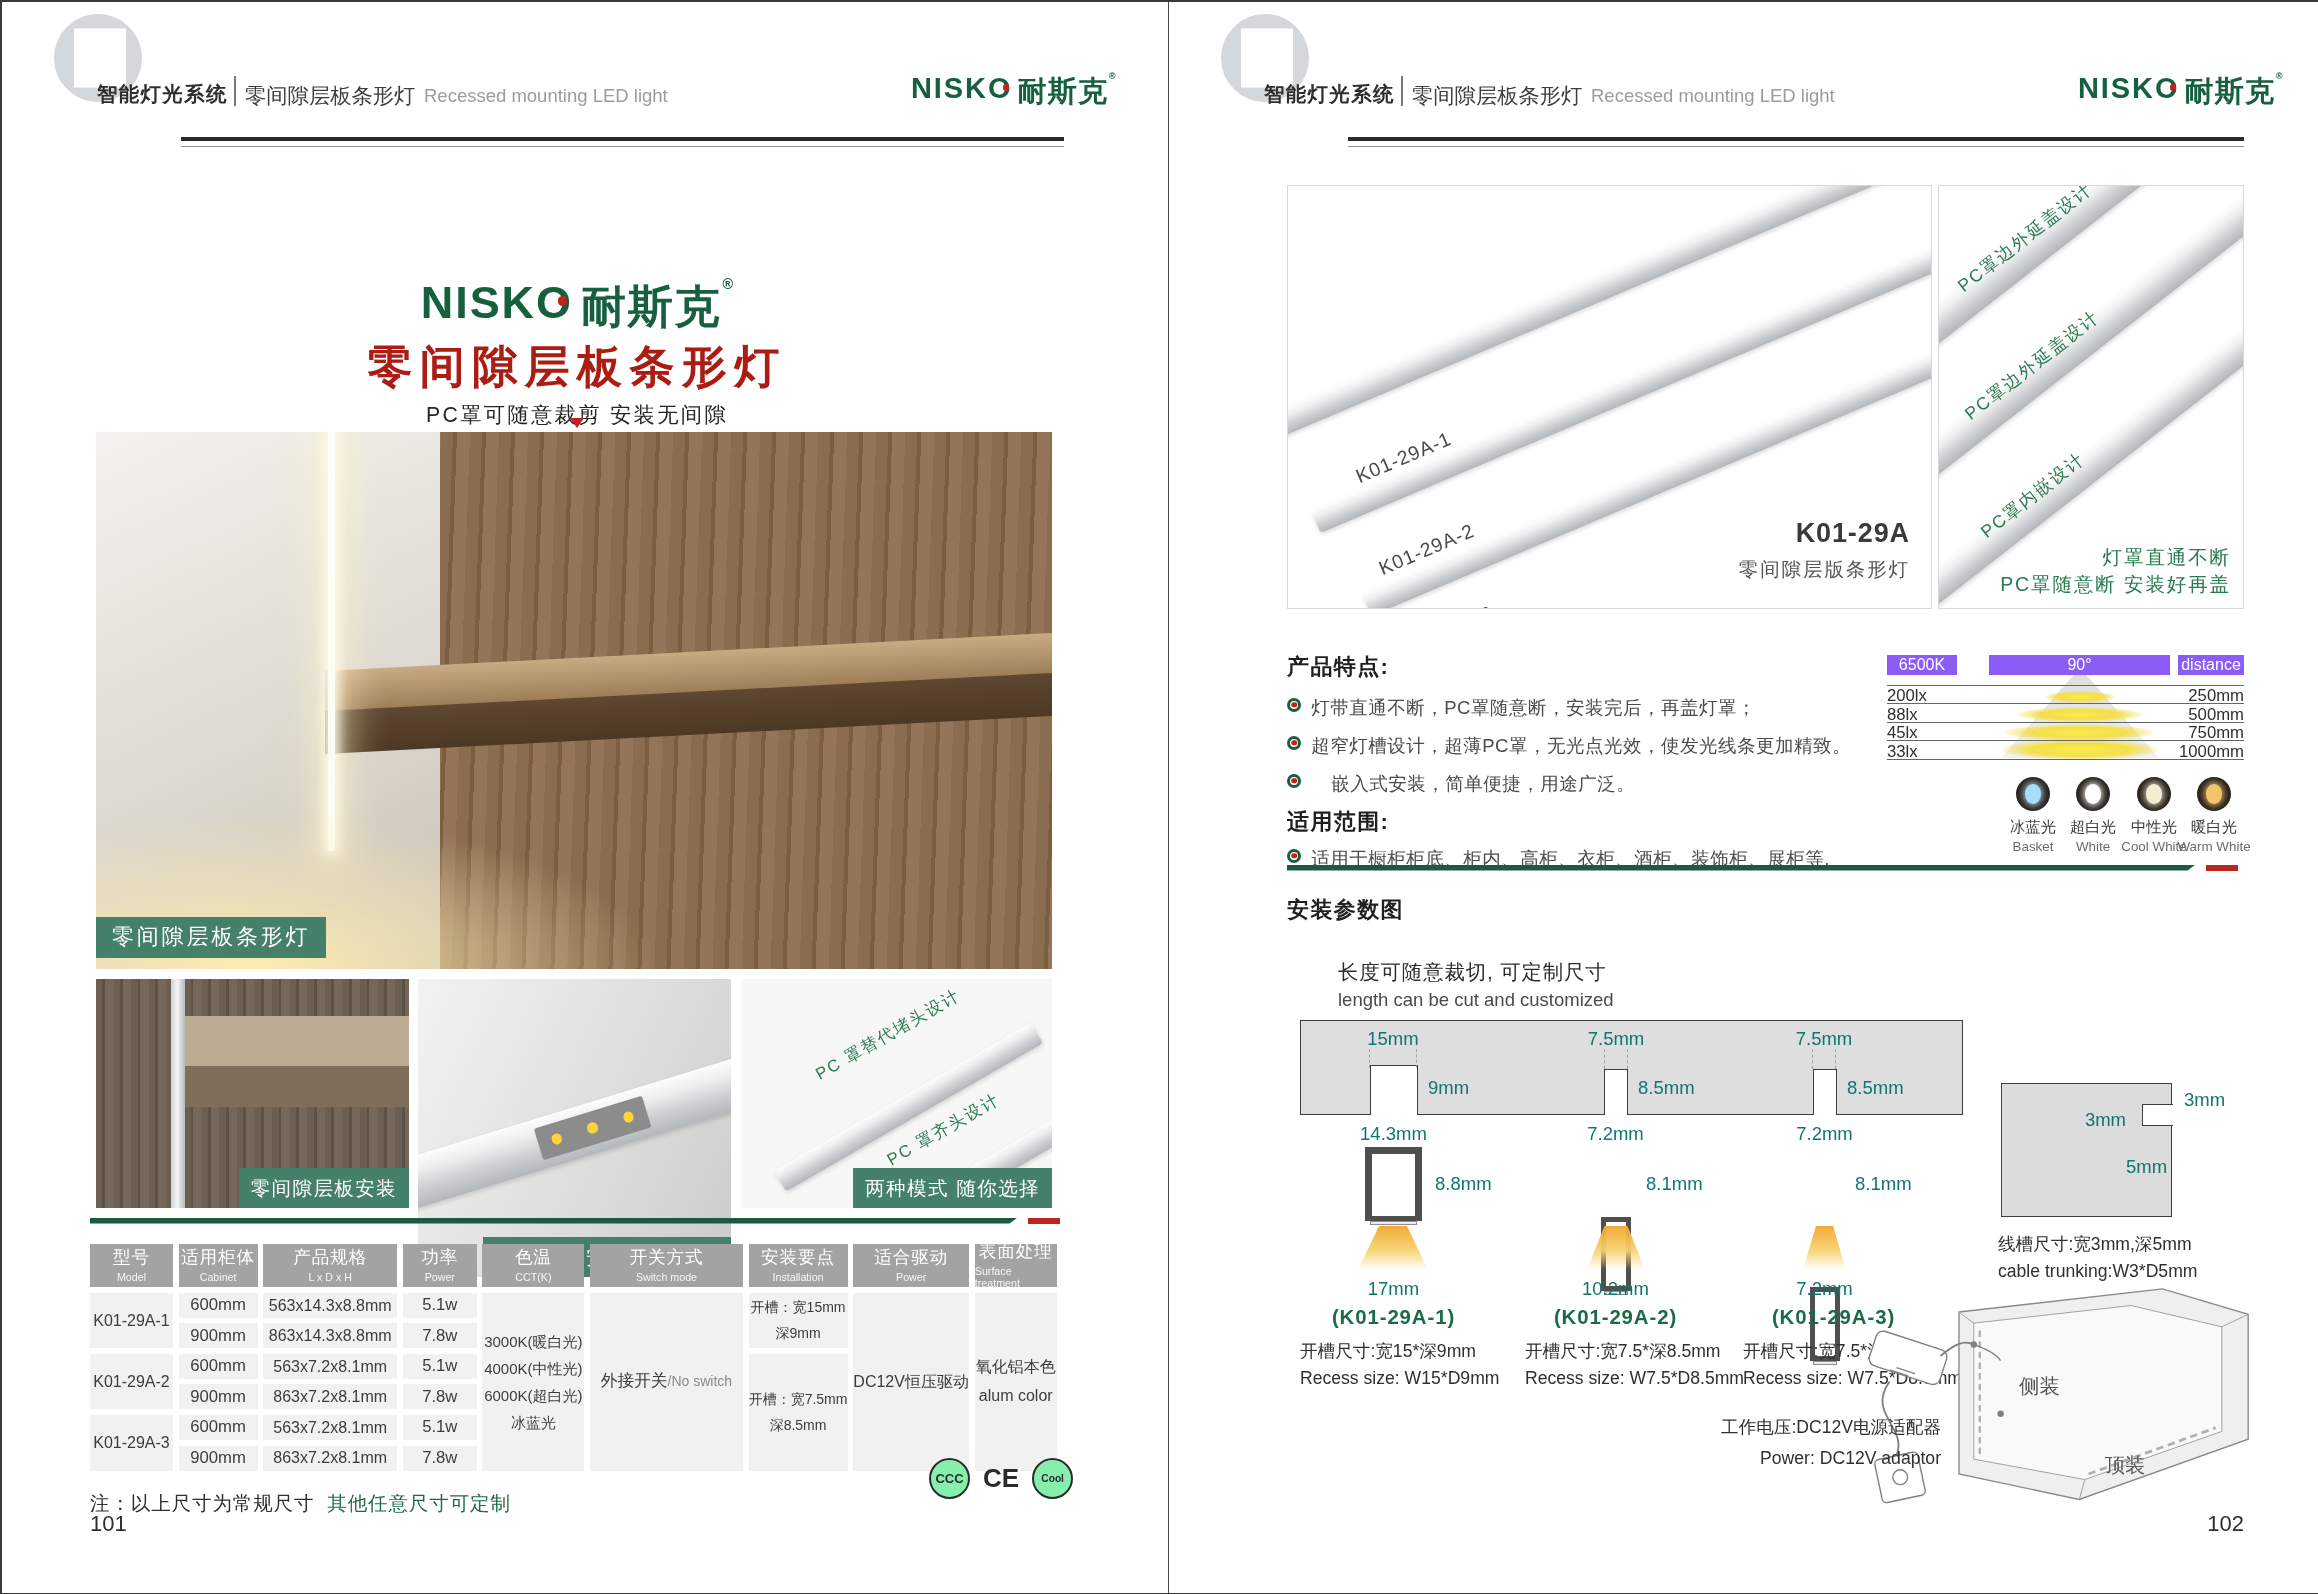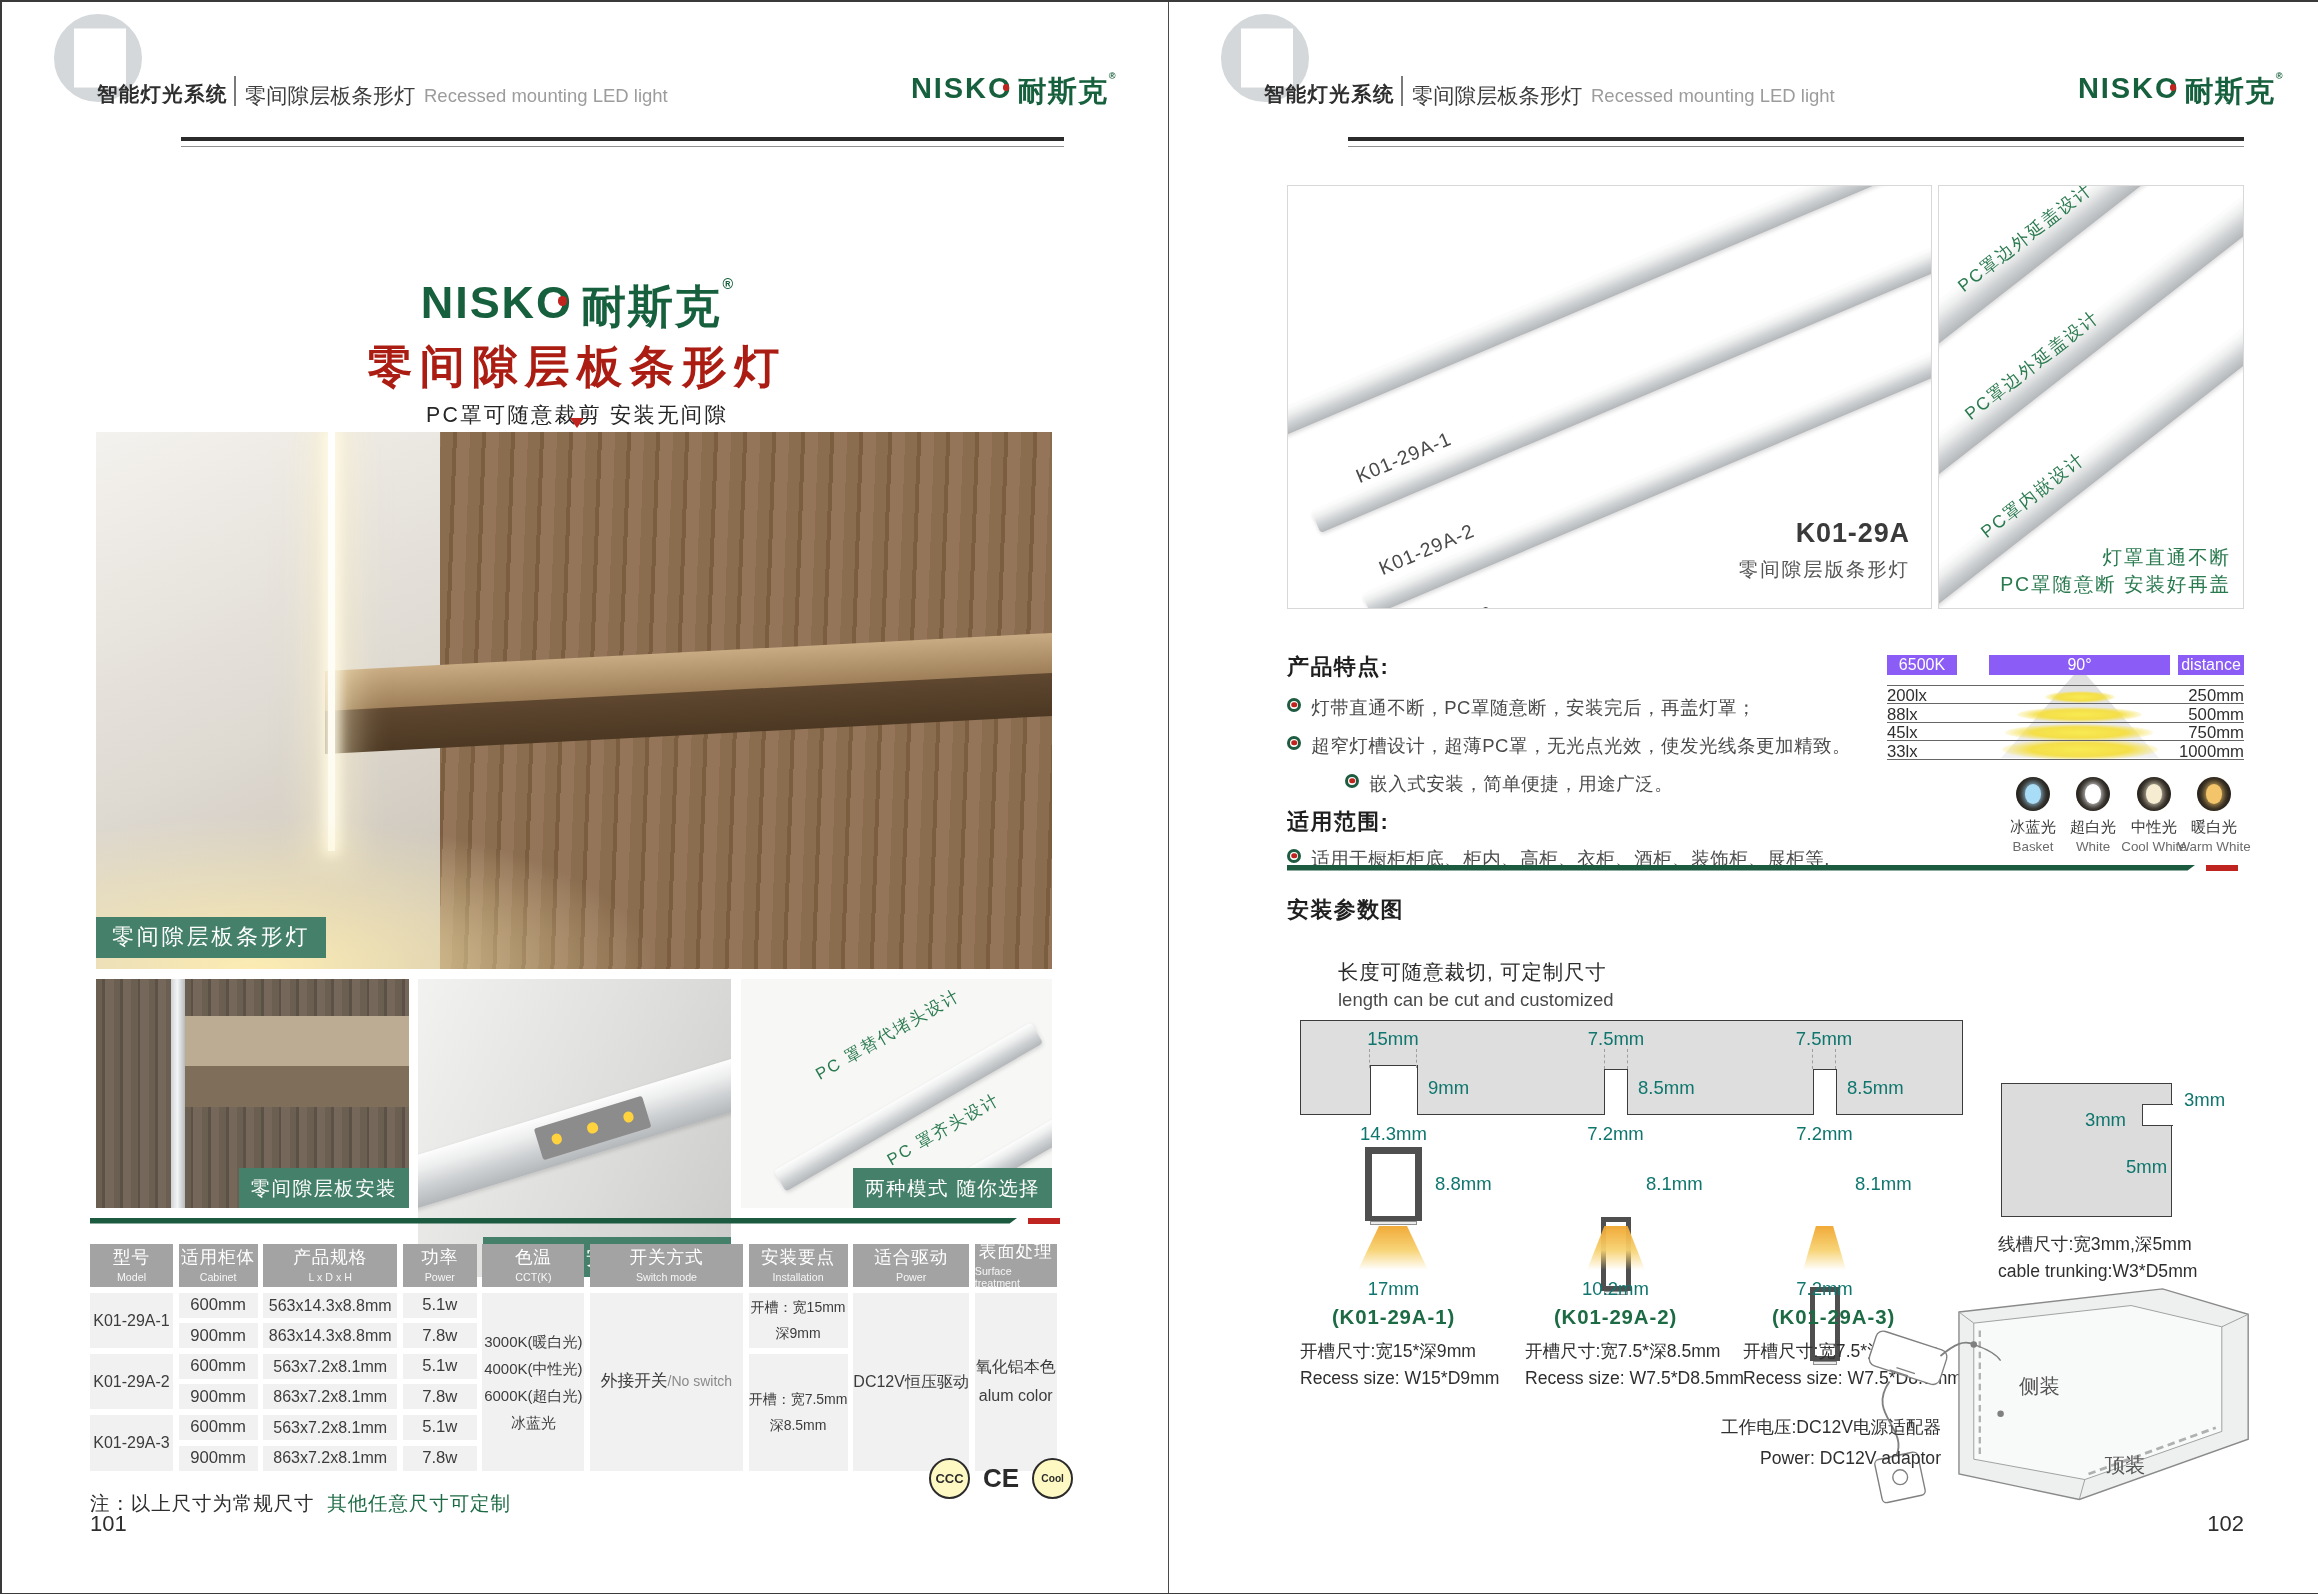--- a/index.html
+++ b/index.html
@@ -56,21 +56,21 @@
   
   .spec-table{display:grid;grid-template-columns:83px 79px 134px 74px 102px 153px 99px 116px 82px;
      grid-template-rows:43px 25px 25px 25px 25px 25px 25px;column-gap:5.6px;row-gap:5.6px;}
   .th{background:#a3a3a3;color:#fff;display:flex;flex-direction:column;align-items:center;justify-content:center;line-height:1.15;}
   .th-cn{font-size:17.6px;letter-spacing:0.9px;}
   .th-en{font-size:10.7px;opacity:.9;margin-top:3.7px;}
   .td{background:#f1f1f1;color:#3c3c3c;display:flex;flex-direction:column;align-items:center;justify-content:center;font-size:16.7px;line-height:1.45;}
   .td .small{font-size:14px;color:#8a8a8a;}
   .note{font-size:19.5px;color:#2e2e2e;letter-spacing:0.9px;}
   .note .green{color:#1d6b45;}
-  .cert-circle{border:2.8px solid #2b2b2b;border-radius:50%;display:flex;align-items:center;justify-content:center;font-weight:bold;color:#2b2b2b;background:#fef9c3;}
+  .cert-circle{border:2.8px solid #2b2b2b;border-radius:50%;display:flex;align-items:center;justify-content:center;font-weight:bold;color:#2b2b2b;background:#86efac;}
   .page-no{font-size:22px;color:#2e2e2e;}
 
   
   .photo-box{background:#fff;border:0.9px solid #d8d8d8;overflow:hidden;}
   .strip-label{position:absolute;color:#4a4a4a;font-size:19.5px;letter-spacing:0.9px;white-space:nowrap;}
   .model-big{font-size:27px;font-weight:bold;color:#3a3a3a;letter-spacing:0.9px;}
   .model-desc{font-size:19.5px;color:#555;margin-top:6.5px;letter-spacing:1.9px;}
   .green-note{color:#2a7a4f;font-size:19.5px;letter-spacing:1.9px;line-height:27px;white-space:nowrap;}
 
   .sec-title{font-size:22px;font-weight:bold;color:#1f1f1f;letter-spacing:1.4px;}
@@ -312,21 +312,21 @@
 
   <div class="abs sec-title" style="left:1285px;top:650px;">产品特点:</div>
   <div class="abs feat-item" style="left:1285px;top:693px;">
     <span class="logo-dot"></span>
     <span class="feat-text">灯带直通不断，PC罩随意断，安装完后，再盖灯罩；</span>
   </div>
   <div class="abs feat-item" style="left:1285px;top:731px;">
     <span class="logo-dot"></span>
     <span class="feat-text">超窄灯槽设计，超薄PC罩，无光点光效，使发光线条更加精致。</span>
   </div>
-  <div class="abs feat-item" style="left:1343px;top:769px;">
+  <div class="abs feat-item" style="left:1285px;top:769px;gap:20px;">
     <span class="logo-dot"></span>
     <span class="feat-text">嵌入式安装，简单便捷，用途广泛。</span>
   </div>
 
   <div class="abs sec-title" style="left:1285px;top:805px;">适用范围:</div>
   <div class="abs feat-item" style="left:1285px;top:844px;">
     <span class="logo-dot"></span>
     <span class="feat-text">适用于橱柜柜底、柜内、高柜、衣柜、酒柜、装饰柜、展柜等.</span>
   </div>
 

